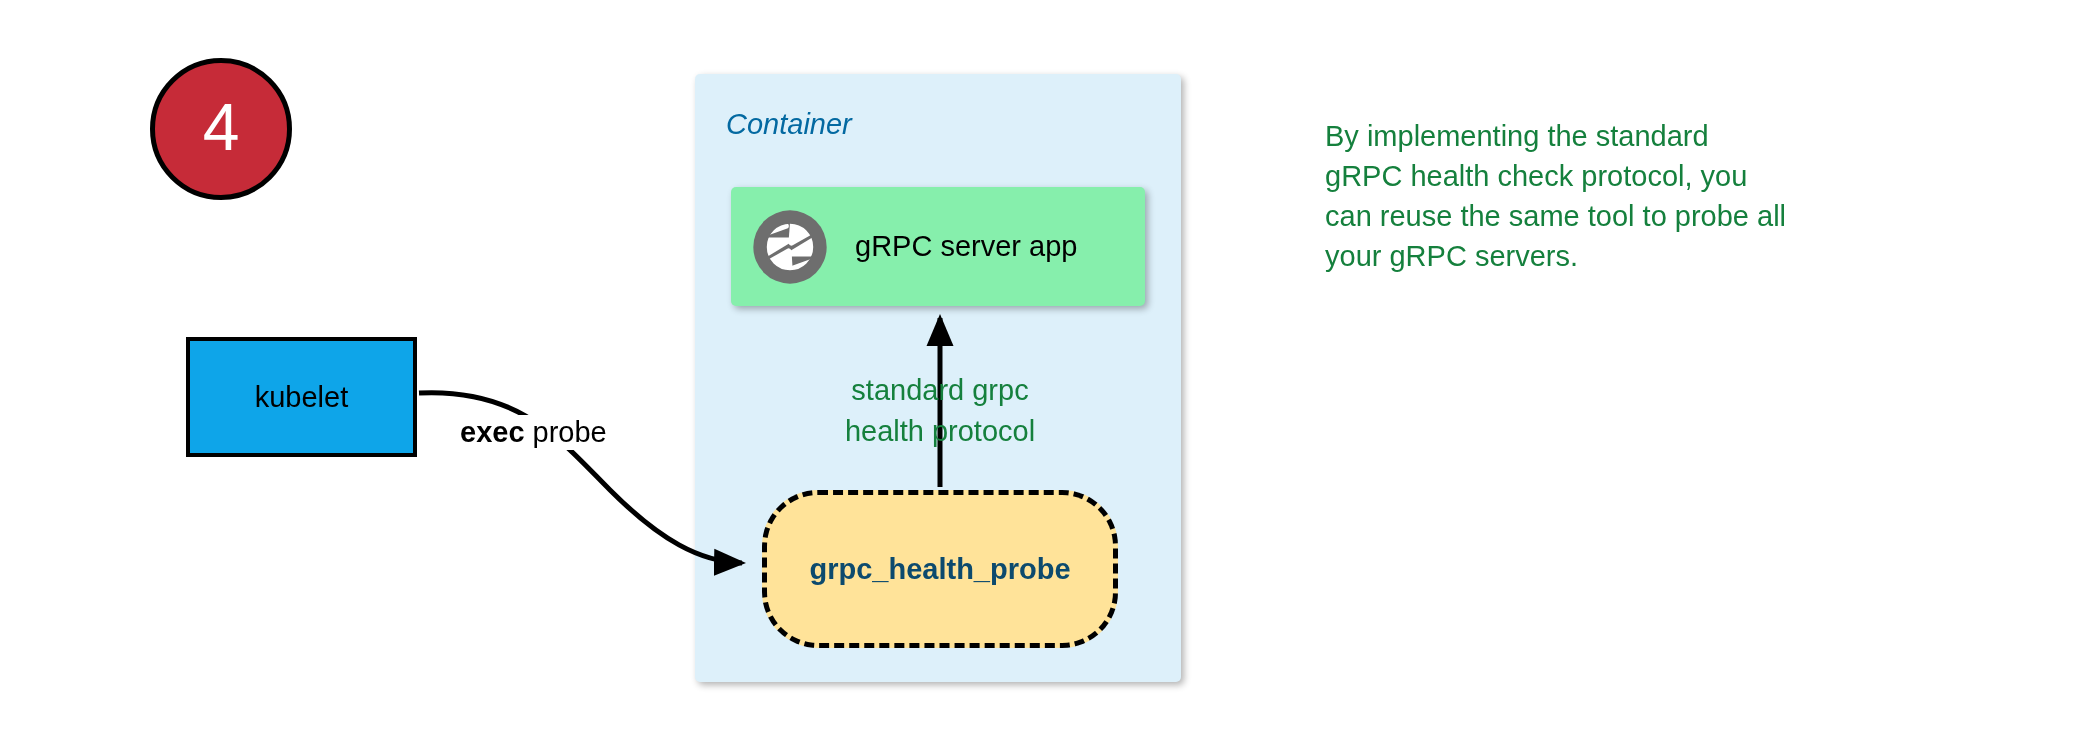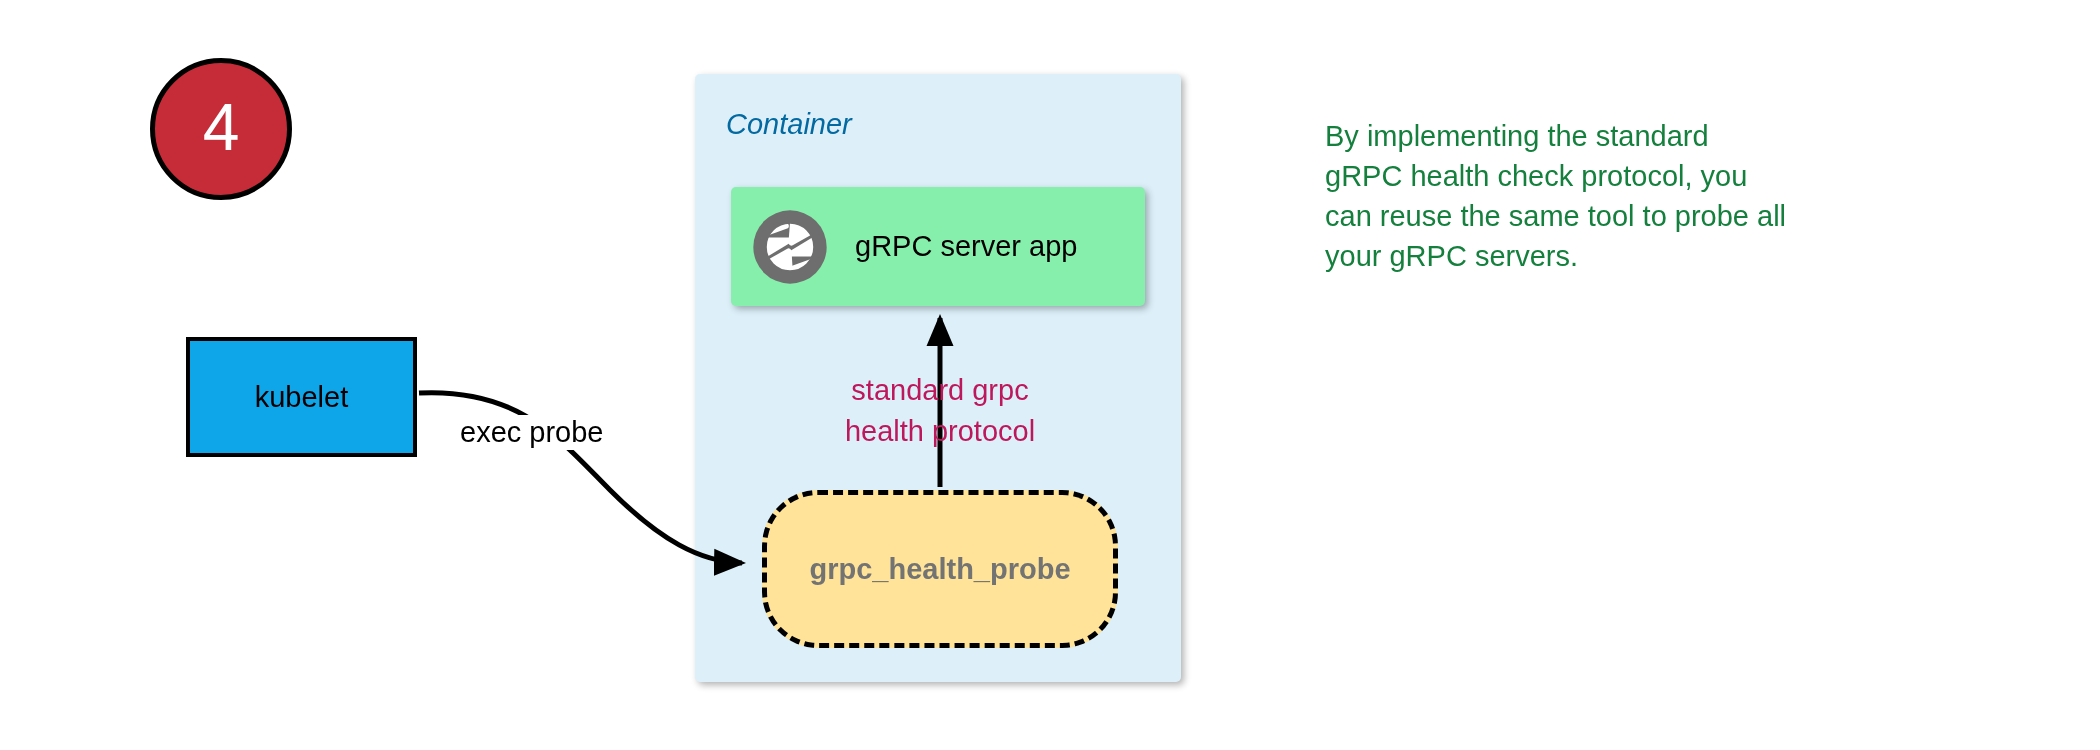--- a/index.html
+++ b/index.html
@@ -119,32 +119,32 @@
     position: absolute;
     left: 455px;
     top: 415px;
     font-size: 29px;
     color: #000000;
     white-space: nowrap;
     background: #ffffff;
     padding: 1px 5px;
     z-index: 6;
   }
-  #exec-probe-label .kw { font-weight: normal; }
+  #exec-probe-label .kw { font-weight: bold; }
 
   
   #protocol-label {
     position: absolute;
     left: 790px;
     top: 370px;
     width: 300px;
     text-align: center;
     font-size: 29px;
     line-height: 41px;
-    color: #be185d;
+    color: #15803d;
     z-index: 6;
   }
 
   
   #health-probe-box {
     position: absolute;
     left: 762px;
     top: 490px;
     width: 356px;
     height: 158px;
@@ -154,21 +154,21 @@
     box-sizing: border-box;
     display: flex;
     flex-direction: column;
     align-items: center;
     justify-content: center;
     z-index: 5;
   }
   #health-probe-box .line1 {
     font-size: 29px;
     font-weight: bold;
-    color: #737373;
+    color: #0c4a6e;
     white-space: nowrap;
     line-height: 38px;
   }
   #health-probe-box .line2 {
     font-size: 29px;
     color: #000000;
     white-space: nowrap;
     line-height: 38px;
   }
 

